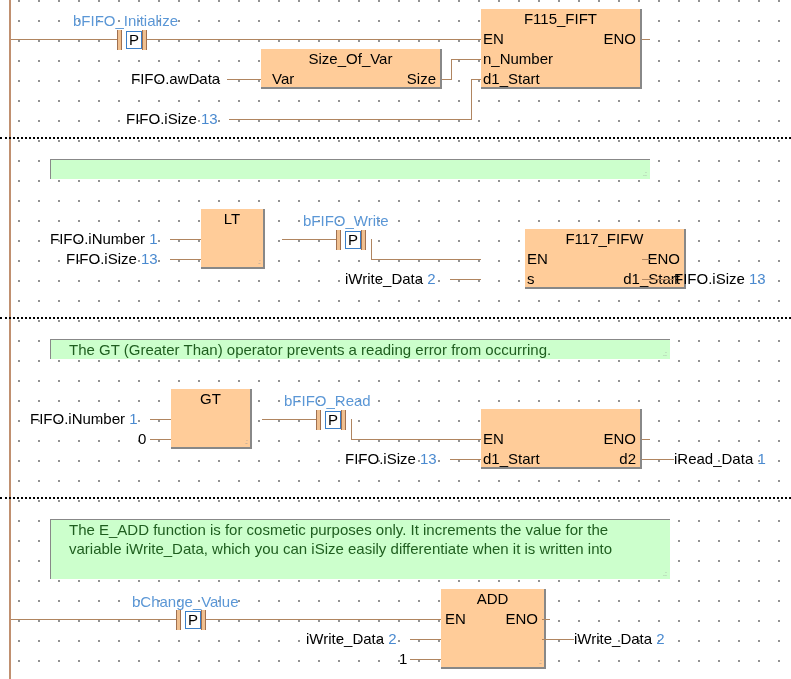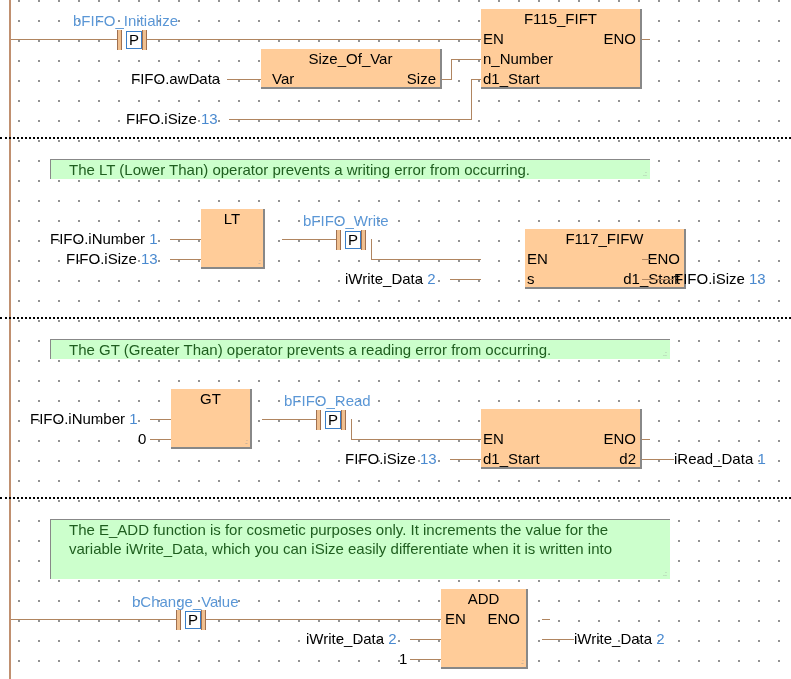--- a/index.html
+++ b/index.html
@@ -64,21 +64,20 @@
     <div class="lbl" style="right:4px;top:21px;">ENO</div>
     <div class="lbl" style="left:2px;top:41px;">n_Number</div>
     <div class="lbl" style="left:2px;top:61px;">d1_Start</div>
   </div>
   <div class="wire-h" style="left:642px;top:39px;width:8px;"></div>
 </div>
 <div class="sep" style="top:137px;"></div>
 
 <div>
   <div class="comment" style="left:50px;top:159px;width:600px;height:20px;">
-    <span>The LT (Lower Than) operator prevents a writing error from occurring.</span>
     <span class="grip">.:</span>
   </div>
   <div class="lbl" style="left:50px;top:230px;"><span>FIFO.iNumber</span> <span class="val">1</span></div>
   <div class="wire-h" style="left:170px;top:239px;width:31px;"></div>
   <div class="lbl" style="left:66px;top:250px;"><span>FIFO.iSize</span> <span class="val">13</span></div>
   <div class="wire-h" style="left:170px;top:259px;width:31px;"></div>
   <div class="box" style="left:201px;top:209px;width:64px;height:60px;">
     <div class="lbl" style="left:0;right:0;top:1px;text-align:center;">LT</div>
     <span class="grip">.:</span>
   </div>
@@ -159,21 +158,21 @@
     <div class="pbox">P</div>
     <div class="bar" style="left:25px;"></div>
   </div>
   <div class="wire-h" style="left:206px;top:619px;width:235px;"></div>
 
   <div class="lbl" style="left:306px;top:630px;"><span>iWrite_Data</span> <span class="val">2</span></div>
   <div class="wire-h" style="left:410px;top:639px;width:31px;"></div>
   <div class="lbl" style="left:399px;top:650px;">1</div>
   <div class="wire-h" style="left:410px;top:659px;width:31px;"></div>
 
-  <div class="box" style="left:441px;top:589px;width:87px;height:80px;">
+  <div class="box" style="left:441px;top:589px;width:105px;height:80px;">
     <div class="lbl" style="left:0;right:0;top:1px;text-align:center;">ADD</div>
     <div class="lbl" style="left:4px;top:21px;">EN</div>
     <div class="lbl" style="right:6px;top:21px;">ENO</div>
     <span class="grip">.:</span>
   </div>
   <div class="wire-h" style="left:542px;top:619px;width:8px;"></div>
   <div class="wire-h" style="left:542px;top:639px;width:32px;"></div>
   <div class="lbl" style="left:574px;top:630px;"><span>iWrite_Data</span> <span class="val">2</span></div>
 </div>
 

